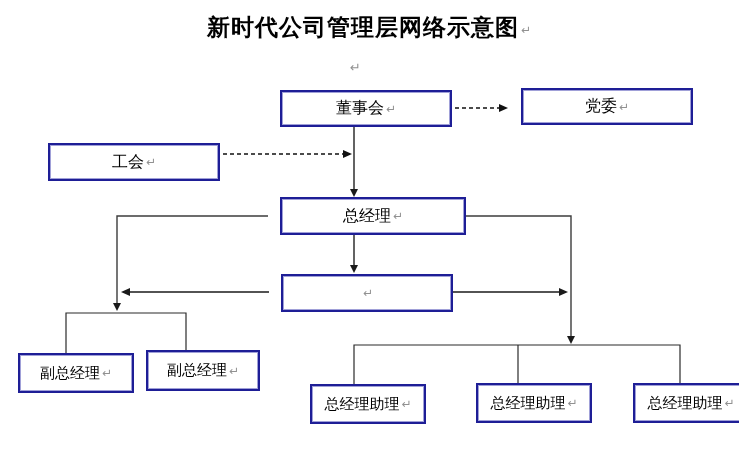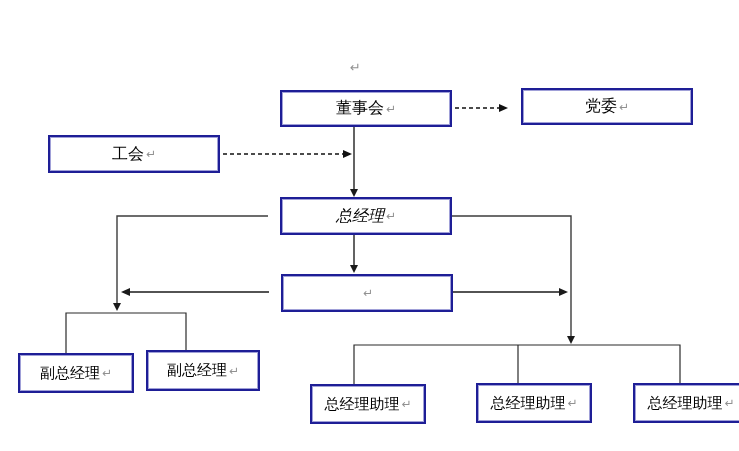--- a/index.html
+++ b/index.html
@@ -46,34 +46,35 @@
     align-items:center;
     justify-content:center;
     font-size:16px;
     color:#000000;
     white-space:nowrap;
     margin-left:12px;
   }
   
   .n-board {left:268px;top:90px; width:172px;height:37px;}
   .n-party {left:509px;top:88px; width:172px;height:37px;}
-  .n-union {left:36px; top:135px;width:172px;height:38px;}
-  .n-gm    {left:268px;top:197px;width:172px;height:38px;font-style:italic;}
+  .n-union {left:36px; top:143px;width:172px;height:38px;}
+  .n-gm    {left:268px;top:197px;width:186px;height:38px;}
   .n-edgm  {left:269px;top:274px;width:172px;height:38px;}
   .n-dgm1  {left:6px;  top:353px;width:116px;height:40px;font-size:15px;}
   .n-dgm2  {left:134px;top:350px;width:114px;height:41px;font-size:15px;}
   .n-ast1  {left:298px;top:384px;width:116px;height:40px;font-size:15px;}
   .n-ast2  {left:464px;top:383px;width:116px;height:40px;font-size:15px;}
   .n-ast3  {left:621px;top:383px;width:116px;height:40px;font-size:15px;}
 </style>
 </head>
 <body>
 
 <div class="canvas">
 
+  <div class="title"><span>新时代公司管理层网络示意图</span><span class="pmark">↵</span></div>
 
   <span class="stray-pmark">↵</span>
 
   <svg class="wires" width="739" height="451" viewBox="0 0 739 451">
 
      party committee (dashed double arrow) --&gt;
     <g>
       <line x1="448" y1="108" x2="502" y2="108" stroke="#111111" stroke-width="1.4" stroke-dasharray="4 3"></line>
       <polygon points="441,108 450,104 450,112" fill="#111111"></polygon>
       <polygon points="508,108 499,104 499,112" fill="#111111"></polygon>

